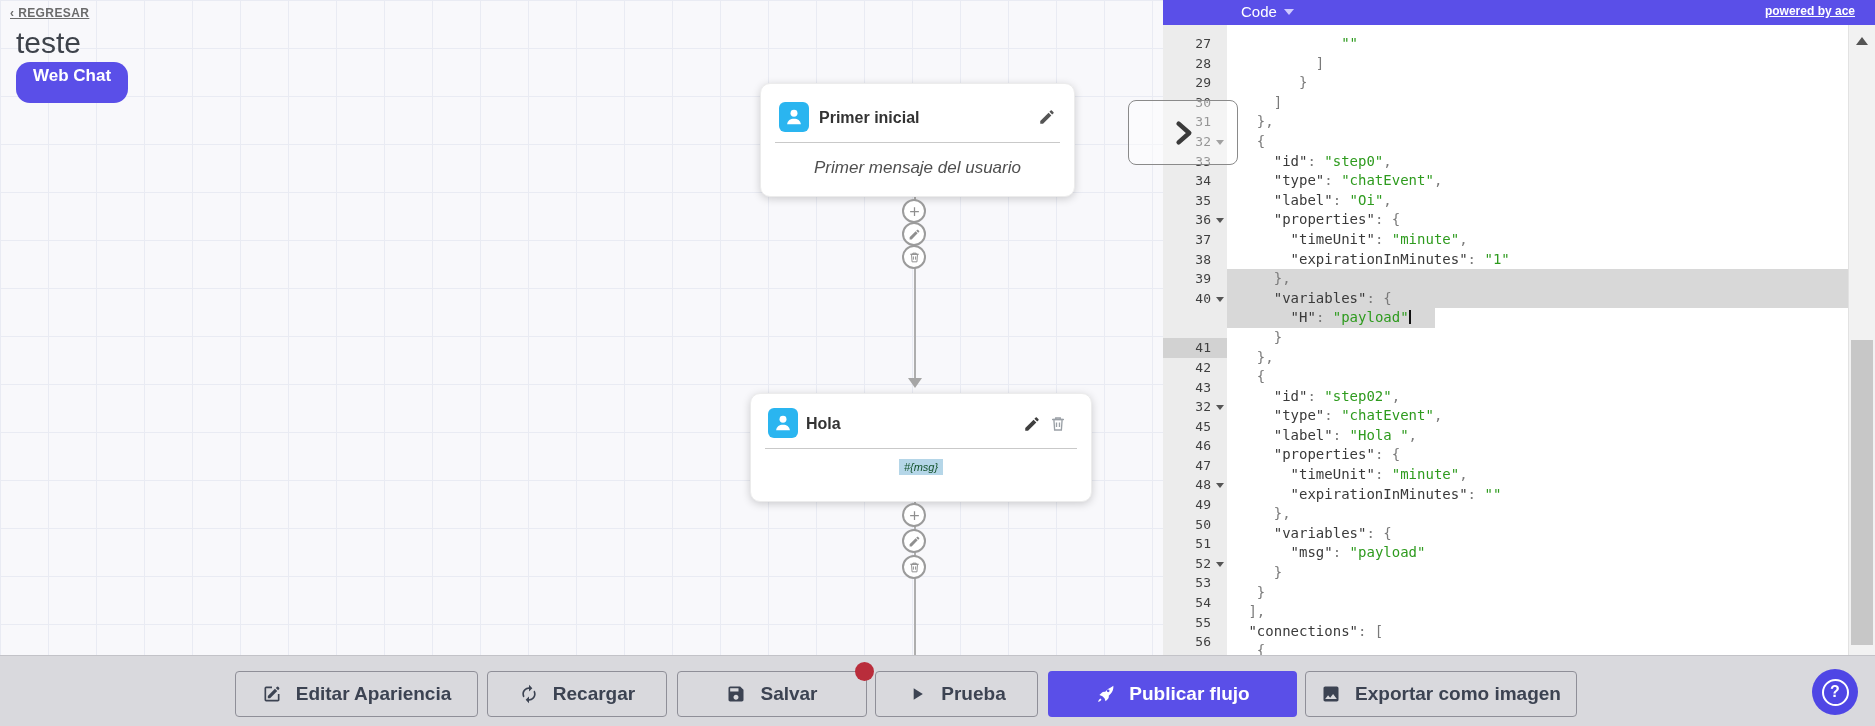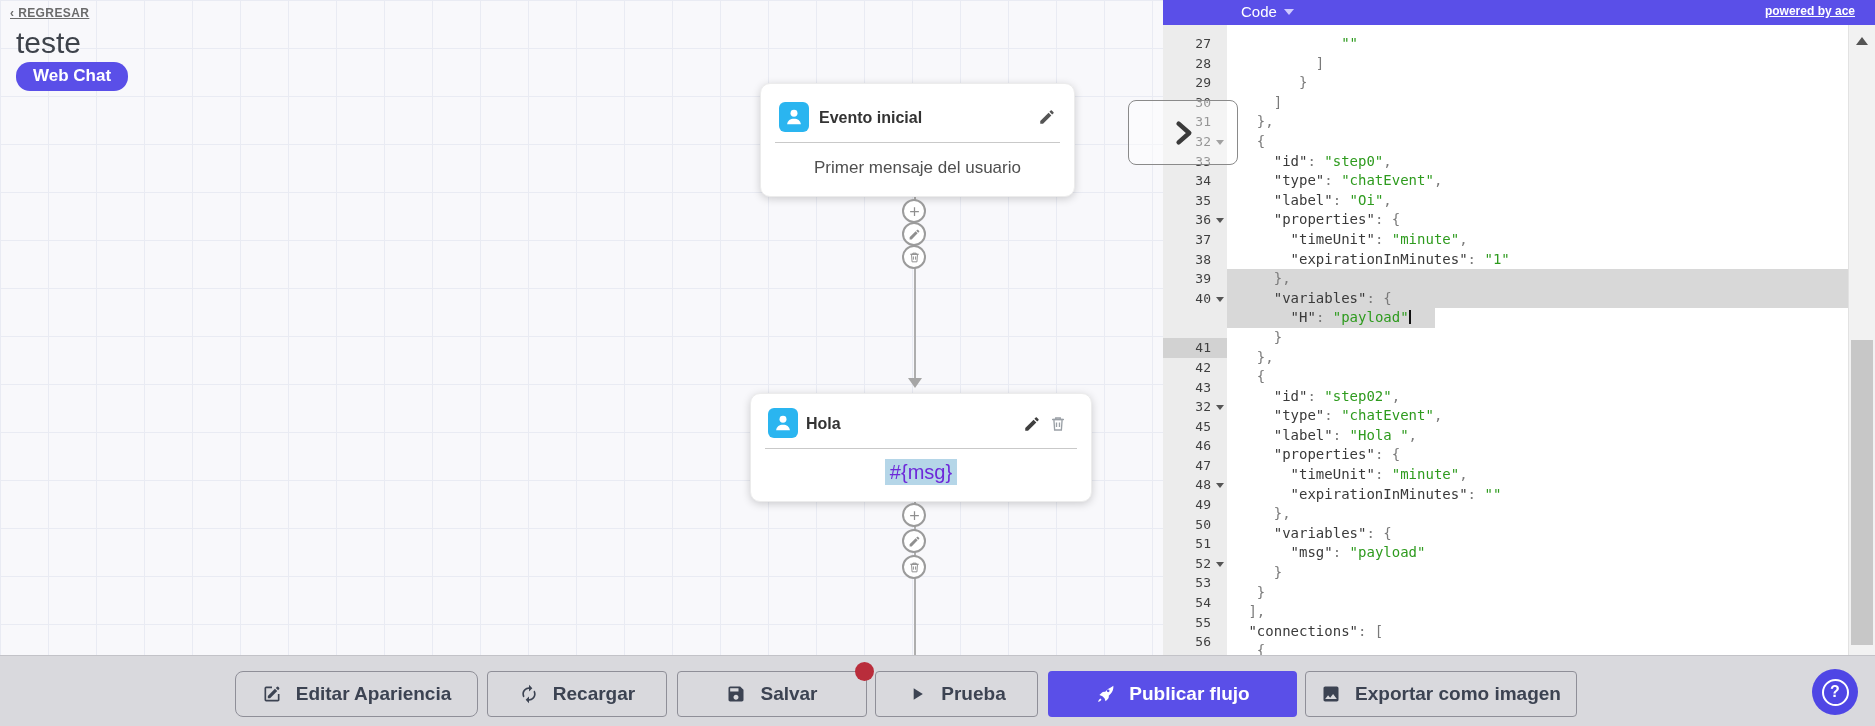--- a/index.html
+++ b/index.html
@@ -8,41 +8,41 @@
 
   
   #canvas{position:absolute;left:0;top:0;width:1163px;height:726px;
     background-color:#f8f8fb;
     background-image:linear-gradient(#e9ebf3 1px,transparent 1px),
                      linear-gradient(90deg,#e9ebf3 1px,transparent 1px);
     background-size:48px 48px;}
   .back-link{position:absolute;left:10px;top:6px;font-size:12px;font-weight:bold;
     color:#6b6b6b;text-decoration:underline;letter-spacing:.4px;cursor:pointer;}
   .flow-title{position:absolute;left:16px;top:26px;font-size:30px;color:#3e434b;}
-  .badge{position:absolute;left:16px;top:62px;height:29px;line-height:27px;
+  .badge{position:absolute;left:16px;top:62px;height:41px;line-height:27px;
     padding:0 17px;border-radius:14px;color:#fff;font-size:17px;font-weight:bold;text-align:right;}
 
   
   .node{position:absolute;background:#fff;border-radius:10px;
     box-shadow:0 2px 8px rgba(0,0,0,.18);border:1px solid #ececec;}
   #node1{left:760px;top:83px;width:313px;height:112px;}
   #node2{left:750px;top:393px;width:340px;height:107px;}
   .node-icon{position:absolute;width:30px;height:30px;border-radius:6px;
     background:#2ab5f0;display:flex;align-items:center;justify-content:center;}
   #node1 .node-icon{left:18px;top:18px;}
   #node2 .node-icon{left:17px;top:14px;}
   .node-title{position:absolute;font-size:16px;font-weight:bold;color:#333;}
   #node1 .node-title{left:58px;top:25px;}
   #node2 .node-title{left:55px;top:21px;}
   .node-divider{position:absolute;left:14px;right:14px;height:0;border-top:1px solid #c9c9c9;}
   #node1 .node-divider{top:58px;}
   #node2 .node-divider{top:54px;}
-  .node-body{position:absolute;left:0;right:0;text-align:center;}
+  .node-body{position:absolute;left:0;right:0;text-align:center;font-style:italic;}
   #node1 .node-body{top:74px;font-size:17px;color:#4f4f4f;}
-  #node2 .node-body{top:67px;font-size:20px;color:#6d28d9;}
+  #node2 .node-body{top:67px;font-size:11px;color:#14532d;}
   .hl{background:#b5d6e8;padding:2px 5px;}
   .node-act{position:absolute;width:18px;height:18px;cursor:pointer;}
   .node-act svg{width:100%;height:100%;}
   #node1 .edit{right:18px;top:24px;color:#555;}
   #node2 .edit{right:50px;top:21px;color:#3f3f3f;}
   #node2 .del{right:24px;top:21px;color:#9aa0a6;}
 
   
   .conn{position:absolute;width:2px;background:#aeaeae;left:914px;}
   #conn1{top:195px;height:183px;}
@@ -95,21 +95,21 @@
   #collapse-btn svg{width:30px;height:30px;}
 
   
   #toolbar{position:absolute;left:0;top:655px;width:1875px;height:71px;background:#d9d9dd;
     border-top:1px solid #c3c3c8;box-sizing:border-box;z-index:20;}
   .tbtn{position:absolute;top:15px;height:46px;border:1px solid #8f8f98;border-radius:4px;
     background:#d9d9dd;box-sizing:border-box;display:flex;align-items:center;justify-content:center;
     gap:14px;font-size:19px;font-weight:bold;color:#3c4352;cursor:pointer;}
   .tbtn svg{width:20px;height:20px;flex:none;}
   .tbtn.primary{border:none;color:#fff;}
-  #btn-editar{left:235px;width:243px;border-radius:8px;}
+  #btn-editar{left:235px;width:243px;}
   #btn-recargar{left:487px;width:180px;}
   #btn-salvar{left:677px;width:190px;}
   #btn-prueba{left:875px;width:163px;}
   #btn-publicar{left:1048px;width:249px;}
   #btn-exportar{left:1305px;width:272px;}
   .dot{position:absolute;left:855px;top:6px;width:19px;height:19px;border-radius:50%;
     background:#b92d3b;z-index:21;}
   #help-btn{position:absolute;left:1812px;top:669px;width:46px;height:46px;border-radius:50%;
     display:flex;align-items:center;justify-content:center;cursor:pointer;z-index:21;}
   #help-inner{width:27px;height:27px;border:2.5px solid #fff;border-radius:50%;box-sizing:border-box;
@@ -130,21 +130,21 @@
 
     <div class="conn" id="conn2"></div>
 
     <div class="node" id="node1">
       <span class="node-icon">
         <svg viewBox="0 0 24 24" width="22" height="22" fill="#fff">
             <circle cx="12" cy="8" r="3.8"></circle>
             <path d="M4.5 20c.5-4 3.5-6 7.5-6s7 2 7.5 6z"></path>
           </svg>
       </span>
-      <span class="node-title">Evento inicial</span>
+      <span class="node-title">Primer inicial</span>
       <span class="node-act edit">
         <svg viewBox="0 0 24 24" fill="currentColor">
             <path d="M3 17.3V21h3.7L17.8 9.9l-3.7-3.7L3 17.3zM20.7 7c.4-.4.4-1 0-1.4l-2.3-2.3c-.4-.4-1-.4-1.4 0l-1.8 1.8 3.7 3.7L20.7 7z"></path>
           </svg>
       </span>
       <div class="node-divider"></div>
       <div class="node-body">Primer mensaje del usuario</div>
     </div>
 
     <div class="cbtn plus" style="top:199px;">

